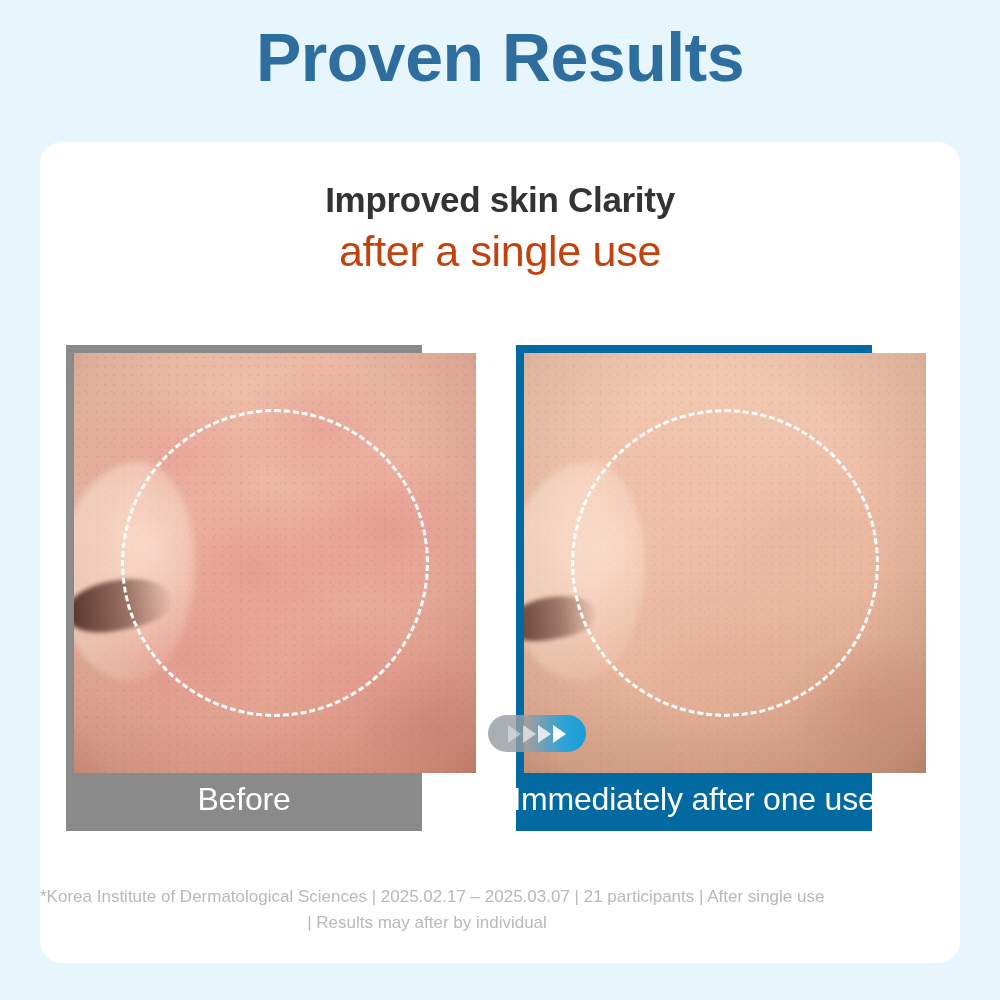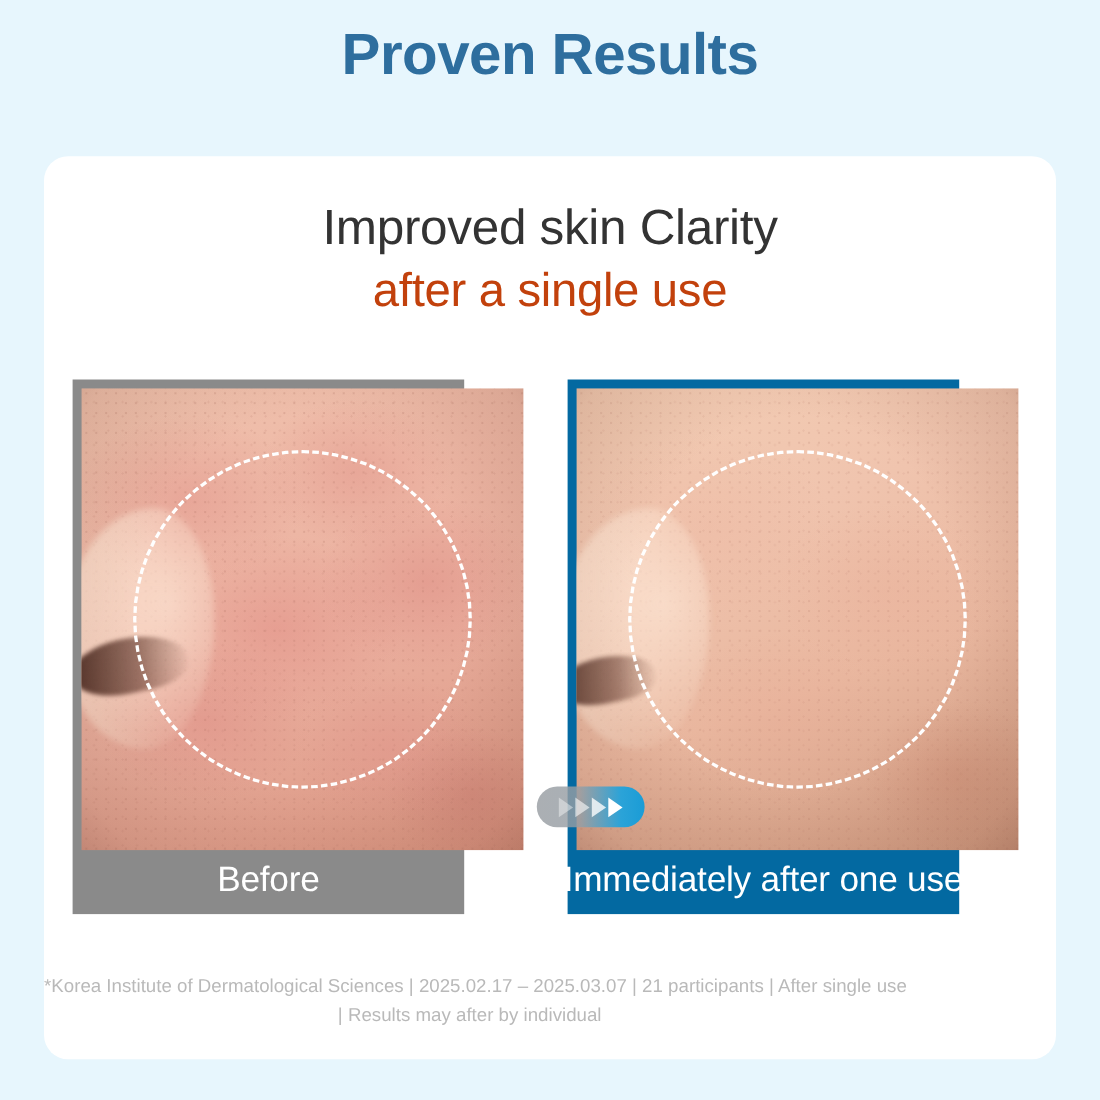--- a/index.html
+++ b/index.html
@@ -8,36 +8,36 @@
     background:#e7f6fd;
     font-family:"Liberation Sans", sans-serif;
     overflow:hidden;
   }
   #root { position:relative; width:1000px; height:1000px; }
 
   
   .page-title{
     position:absolute; left:0; top:22px; width:1000px;
     text-align:center;
-    font-size:53px; font-weight:bold; letter-spacing:-0.5px;
+    font-size:68px; font-weight:bold; letter-spacing:-0.5px;
     color:#2e6e9e; line-height:1.05;
     white-space:nowrap;
   }
 
   
   .card{
     position:absolute; left:40px; top:142px;
     width:920px; height:821px;
     background:#ffffff; border-radius:22px;
   }
 
   
   .headline{ position:absolute; left:0; top:36px; width:920px; text-align:center; }
   .headline .l1{
-    display:block; font-size:45px; font-weight:normal; color:#333333;
+    display:block; font-size:35px; font-weight:bold; color:#333333;
     line-height:1.28; letter-spacing:-0.3px; white-space:nowrap;
   }
   .headline .l2{
     display:block; font-size:43px; font-weight:400; color:#c2410c;
     line-height:1.32; letter-spacing:-0.3px; white-space:nowrap;
   }
 
   
   .compare{ position:absolute; left:26px; top:203px; width:868px; height:486px; }
 

